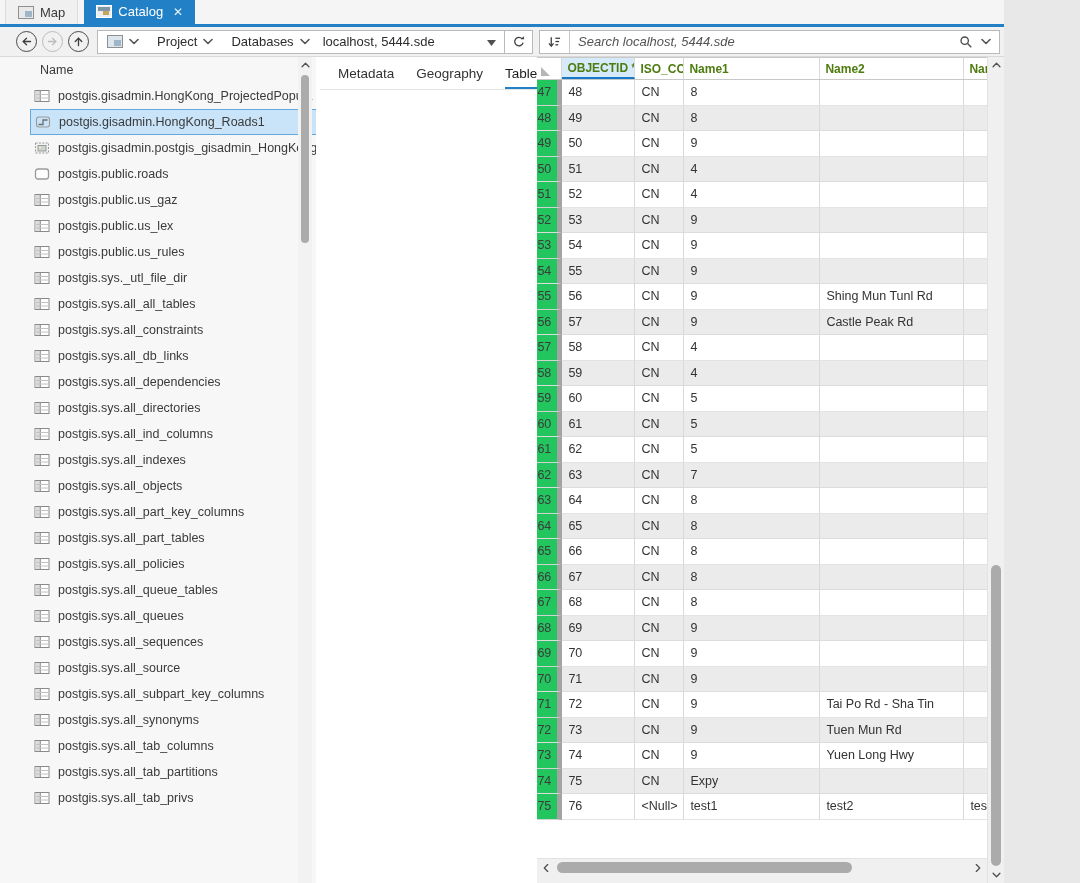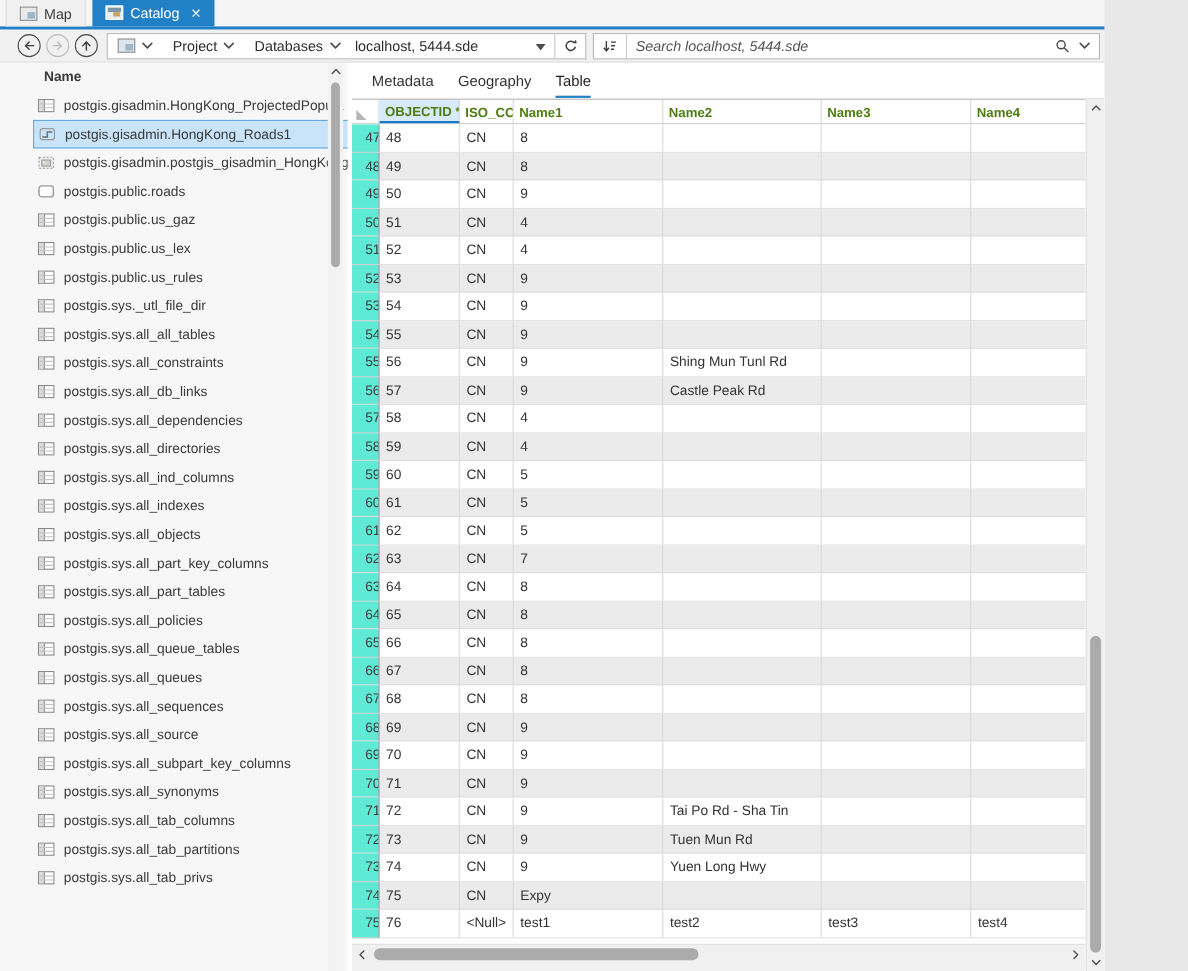--- a/index.html
+++ b/index.html
@@ -38,47 +38,47 @@
   .search input { flex:1; border:none; outline:none; font-family:"Liberation Sans",sans-serif; font-size:13px; font-style:italic; color:#3c3c3c; padding:0 8px; background:transparent; }
   .search input::placeholder { color:#4a4a4a; opacity:.95; font-style:italic; }
   .search .mag { padding:0 6px; display:flex; align-items:center; }
   .search .sdrop { padding:0 8px 0 2px; display:flex; align-items:center; }
 
   
   .content { flex:1; display:flex; overflow:hidden; background:#fff; }
 
   
   .sidebar { width:320px; flex:none; background:#f7f7f7; border-right:4px solid #ffffff; display:flex; flex-direction:column; position:relative; }
-  .side-header { height:26px; font-size:12.5px; font-weight:bold; color:#3a3a3a; display:flex; align-items:center; padding-left:40px; flex:none; }
+  .side-header { height:26px; font-size:12.5px; font-weight:normal; color:#3a3a3a; display:flex; align-items:center; padding-left:40px; flex:none; }
   .list { flex:1; overflow:hidden; padding-left:30px; }
   .item { height:26px; display:flex; align-items:center; gap:8px; font-size:12.5px; color:#3a3a3a; padding:0 4px; white-space:nowrap; }
   .item svg { flex:none; }
   .item.sel { background:#c9e4f8; border:1px solid #64a8dc; margin-right:-14px; }
   .side-scroll { position:absolute; top:0; right:4px; width:14px; height:100%; background:#f2f2f2; display:flex; flex-direction:column; align-items:center; }
   .side-scroll .up { height:16px; display:flex; align-items:center; justify-content:center; width:100%; }
   .side-thumb { width:8px; border-radius:4px; background:#ababab; margin-top:2px; height:168px; }
 
   
-  .main { flex:1; display:flex; flex-direction:column; overflow:hidden; background:#fff; }
+  .main { flex:1; display:flex; flex-direction:row; overflow:hidden; background:#fff; }
   .viewtabs { height:33px; display:flex; align-items:center; gap:22px; padding-left:18px; font-size:13.5px; color:#333; flex:none; border-bottom:1px solid #e4e4e4; background:#fff; }
   .vtab { height:100%; display:flex; align-items:center; border-bottom:2px solid transparent; padding-top:2px; }
   .vtab.active { border-bottom-color:#2180c6; color:#1e1e1e; }
 
   .tablearea { flex:1; display:flex; overflow:hidden; }
   .grid { flex:1; display:flex; flex-direction:column; overflow:hidden; }
   .thead { height:23px; display:flex; flex:none; background:#fff; border-top:1px solid #c8c8c8; border-bottom:1px solid #c8c8c8; font-weight:bold; font-size:12px; color:#4d7c0f; }
   .th { border-right:1px solid #d9d9d9; display:flex; align-items:center; padding:0 5px; position:relative; overflow:hidden; white-space:nowrap; }
   .th.hsel { background:#d7eaf9; border-bottom:2px solid #1779c7; }
   .corner-tri { position:absolute; left:4px; bottom:3px; width:0; height:0; border-left:9px solid #b5b5b5; border-top:9px solid transparent; transform:skewX(0deg); }
   .rows { flex:1; overflow:hidden; }
   .tr { height:25.5px; display:flex; font-size:12.5px; color:#333; background:#fff; }
   .tr.alt { background:#ebebeb; }
   .td { border-right:1px solid #d9d9d9; border-bottom:1px solid #e3e3e3; padding:0 6px; display:flex; align-items:center; overflow:hidden; white-space:nowrap; }
   .tr.alt .td { border-bottom-color:#dcdcdc; }
-  .td.rn { background:#5eead4; color:#3c3c3c; justify-content:flex-start; padding-left:12px; border-right:1px solid #a3a3a3; border-bottom:1px solid #d2d2d2; }
+  .td.rn { background:#22c55e; color:#3c3c3c; justify-content:flex-start; padding-left:0; border-right:5px solid #a3a3a3; border-bottom:1px solid #d2d2d2; }
 
   .c-rn{width:25px;flex:none}.c-oid{width:73px;flex:none}.c-iso{width:49px;flex:none}
   .c-n1{width:136px;flex:none}.c-n2{width:144px;flex:none}.c-n3{width:136px;flex:none}
   .c-n4{width:147px;flex:none}.c-n5{flex:1}
 
   
   .vrail { width:17px; flex:none; background:#f0f0f0; display:flex; flex-direction:column; align-items:center; border-left:1px solid #e2e2e2; }
   .vrail .btn { height:16px; width:100%; display:flex; align-items:center; justify-content:center; flex:none; }
   .vtrack { flex:1; width:100%; position:relative; }
   .vthumb { position:absolute; left:3px; right:3px; top:62%; bottom:1px; background:#ababab; border-radius:5px; }

